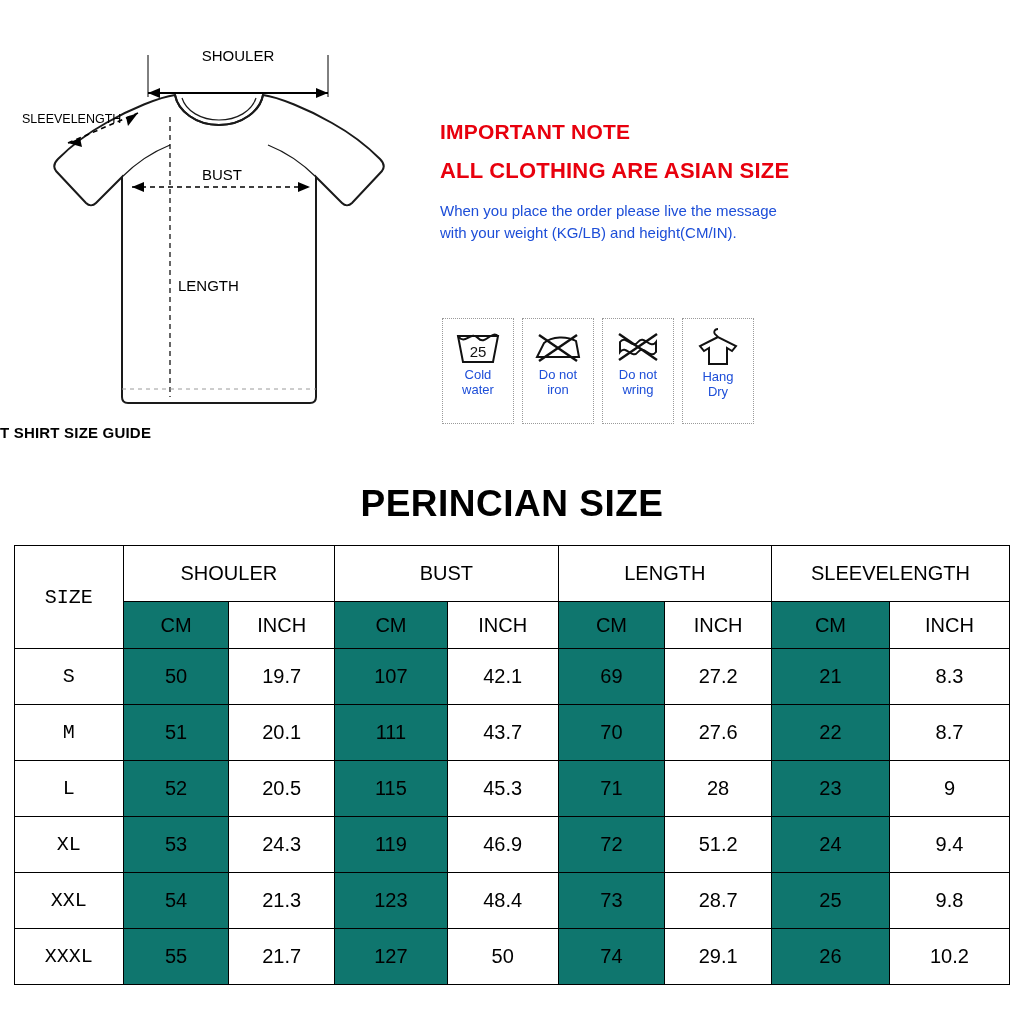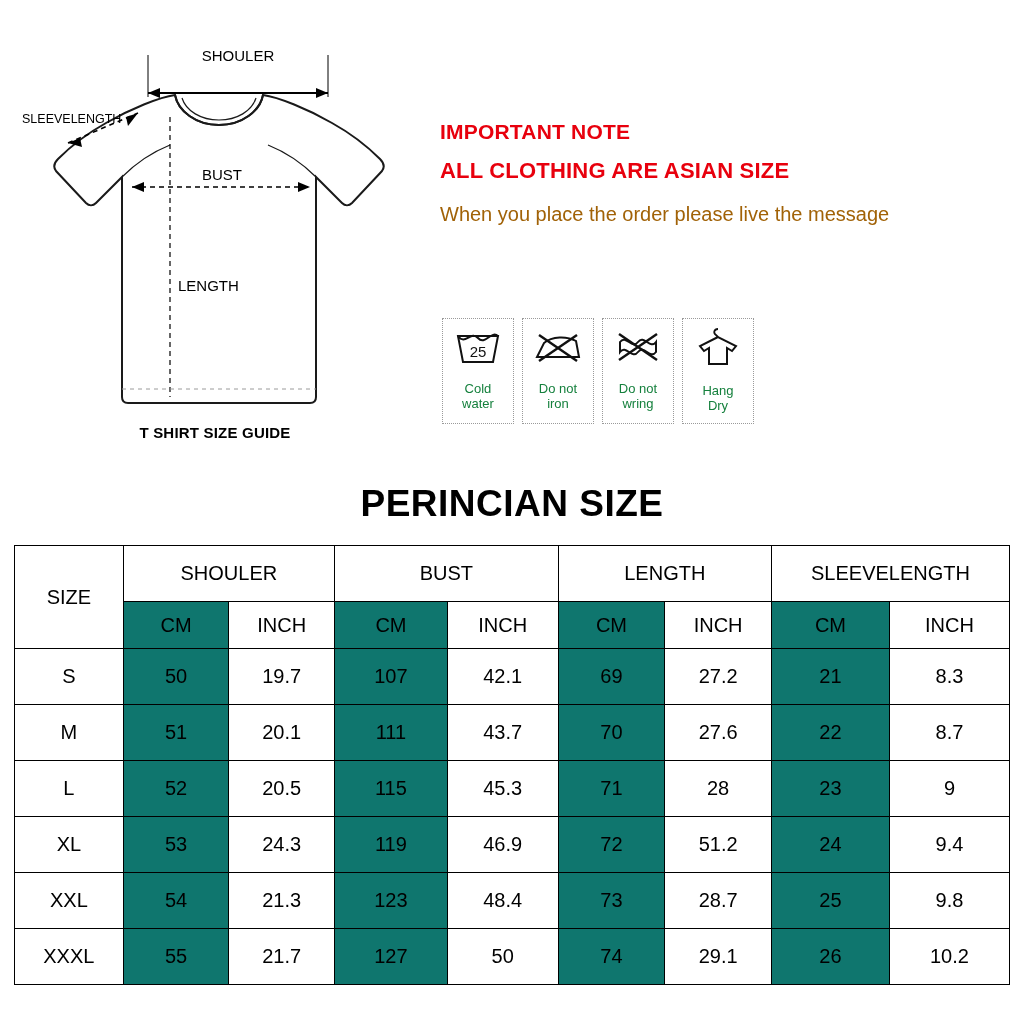--- a/index.html
+++ b/index.html
@@ -34,21 +34,20 @@
   .shirt-svg {
     position: absolute;
     left: 10px;
     top: 25px;
   }
   .shirt-caption {
     position: absolute;
     left: 0;
     top: 424px;
     width: 430px;
-    text-align: center;
     font-size: 15px;
     font-weight: bold;
     letter-spacing: .2px;
   }
   .lbl {
     font-size: 15px;
     font-family: "Liberation Sans", sans-serif;
     fill: #000;
   }
   .lbl-small {
@@ -73,23 +72,23 @@
     letter-spacing: .2px;
   }
   .note-title2 {
     color: #e8000d;
     font-weight: bold;
     font-size: 22px;
     margin: 0 0 16px 0;
     letter-spacing: .2px;
   }
   .note-body {
-    font-size: 20px;
+    font-size: 15px;
     line-height: 1.45;
-    color: #a16207;
+    color: #1d4ed8;
   }
   .note-body div { white-space: nowrap; }
 
   
   .care-row {
     position: absolute;
     left: 442px;
     top: 318px;
     display: flex;
     gap: 8px;
@@ -102,22 +101,22 @@
     flex-direction: column;
     align-items: center;
     justify-content: flex-start;
     padding-top: 5px;
     box-sizing: border-box;
   }
   .care-label {
     font-size: 13px;
     line-height: 1.12;
     text-align: center;
-    color: #15803d;
-    margin-top: 14px;
+    color: #1d4ed8;
+    margin-top: 0;
   }
 
   
   .main-title {
     position: absolute;
     left: 0;
     top: 483px;
     width: 1024px;
     text-align: center;
     font-size: 37px;
@@ -142,21 +141,21 @@
     border: 1px solid #000;
     text-align: center;
     font-weight: normal;
     font-size: 20px;
     color: #000;
   }
   .grp-head { height: 53px; font-size: 21px; }
   .unit-head { height: 44px; font-size: 15px; }
   .body-row td { height: 53px; }
   .shade { background: #0f766e; }
-  .size-col { font-size: 21px; }
+  .size-col { font-size: 21px; font-family: Liberation Mono, monospace; }
 </style>
 </head>
 <body>
 
 <div class="top-section">
 
   <div class="shirt-area">
     <svg class="shirt-svg" width="410" height="400" viewBox="0 0 410 400">
 
       <path d="M165 70 C150 72 120 84 96 98 C78 108 60 122 48 134
@@ -196,20 +195,21 @@
       <line x1="112" y1="364" x2="306" y2="364" stroke="#9a9a9a" stroke-width="1" stroke-dasharray="4,4"></line>
     </svg>
     <div class="shirt-caption">T SHIRT SIZE GUIDE</div>
   </div>
 
   <div class="note-area">
     <div class="note-title">IMPORTANT NOTE</div>
     <div class="note-title2">ALL CLOTHING ARE ASIAN SIZE</div>
     <div class="note-body">
       <div>When you place the order please live the message</div>
+      <div>with your weight (KG/LB) and height(CM/IN).</div>
     </div>
   </div>
 
   <div class="care-row">
 
     <div class="care-box">
       <svg width="52" height="44" viewBox="0 0 52 44">
         <path d="M6 12 L46 12 L41 38 L11 38 Z" fill="none" stroke="#111" stroke-width="2"></path>
         <path d="M6 12 C13 22 19 6 26 14 C33 22 39 6 46 12" fill="none" stroke="#111" stroke-width="2"></path>
         <text x="26" y="33" text-anchor="middle" font-family="Liberation Sans, sans-serif" font-size="15" fill="#111">25</text>

